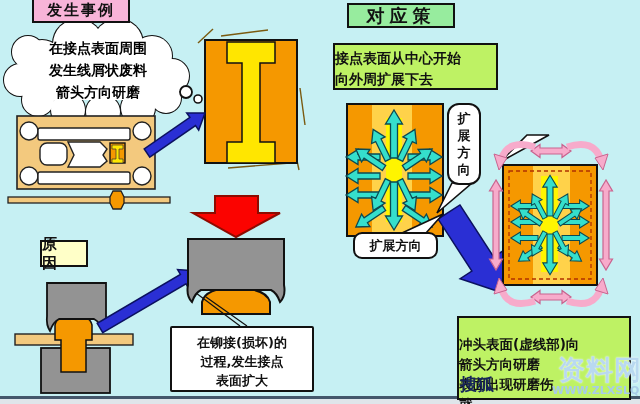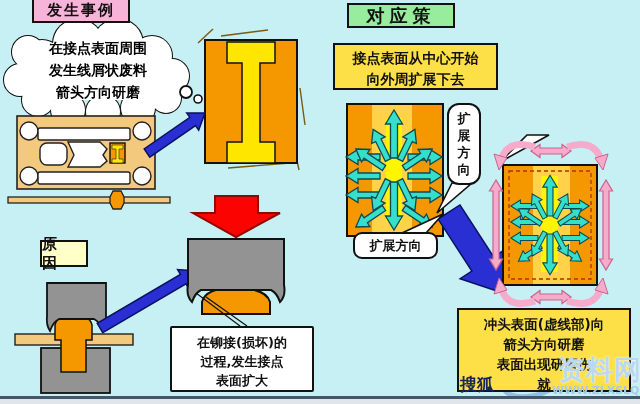--- a/index.html
+++ b/index.html
@@ -9,21 +9,21 @@
     font-family:"DejaVu Sans","Liberation Sans",sans-serif;
     color:#111;
   }
   #gfx{position:absolute;left:0;top:0;}
   .lbl{
     position:absolute;border:2px solid #111;display:flex;
     align-items:center;justify-content:center;font-weight:bold;color:#111;
     box-sizing:border-box;
   }
   .whitebox{
-    position:absolute;background:#fde047;border:2px solid #111;text-align:center;
+    position:absolute;background:#bef264;border:2px solid #111;text-align:left;
     font-weight:bold;color:#111;box-sizing:border-box;
   }
   .bubble{
     position:absolute;background:#fff;border:2px solid #111;text-align:center;
     font-weight:bold;color:#111;box-sizing:border-box;border-radius:2px;
   }
   .cloudtext{position:absolute;text-align:center;font-weight:bold;color:#000000;}
   .vtext{width:15px;margin:5px auto 0;font-size:13px;font-weight:bold;
     line-height:17px;word-break:break-all;text-align:center;}
   .wm{position:absolute;font-weight:bold;white-space:nowrap;}
@@ -238,21 +238,21 @@
     <span>扩展方向</span>
   </div>
 
 
   <div class="bubble" style="left:170px;top:326px;width:144px;height:66px;font-size:13px;line-height:19px;padding-top:5px;">
     <div>在铆接(损坏)的</div>
     <div>过程,发生接点</div>
     <div>表面扩大</div>
   </div>
 
-  <div class="whitebox" style="left:457px;top:308px;width:174px;height:84px;font-size:13.5px;line-height:20px;padding-top:4px;">
+  <div class="whitebox" style="left:457px;top:316px;width:174px;height:84px;font-size:13.5px;line-height:20px;padding-top:16px;">
     <div>冲头表面(虚线部)向</div>
     <div>箭头方向研磨</div>
     <div>表面出现研磨伤</div>
     <div>就</div>
   </div>
 
   <div class="wm" style="left:460px;top:373px;font-size:17px;color:#17265a;">搜狐</div>
   <div class="wm" style="left:558px;top:352px;font-size:27px;color:#b9d9f0;letter-spacing:1px;text-shadow:0 0 2px #ffffff;">资料网</div>
   <div class="wm" style="left:552px;top:384px;font-size:11px;color:#a8cce8;">WWW.ZLXSLQLB.COM</div>
 

